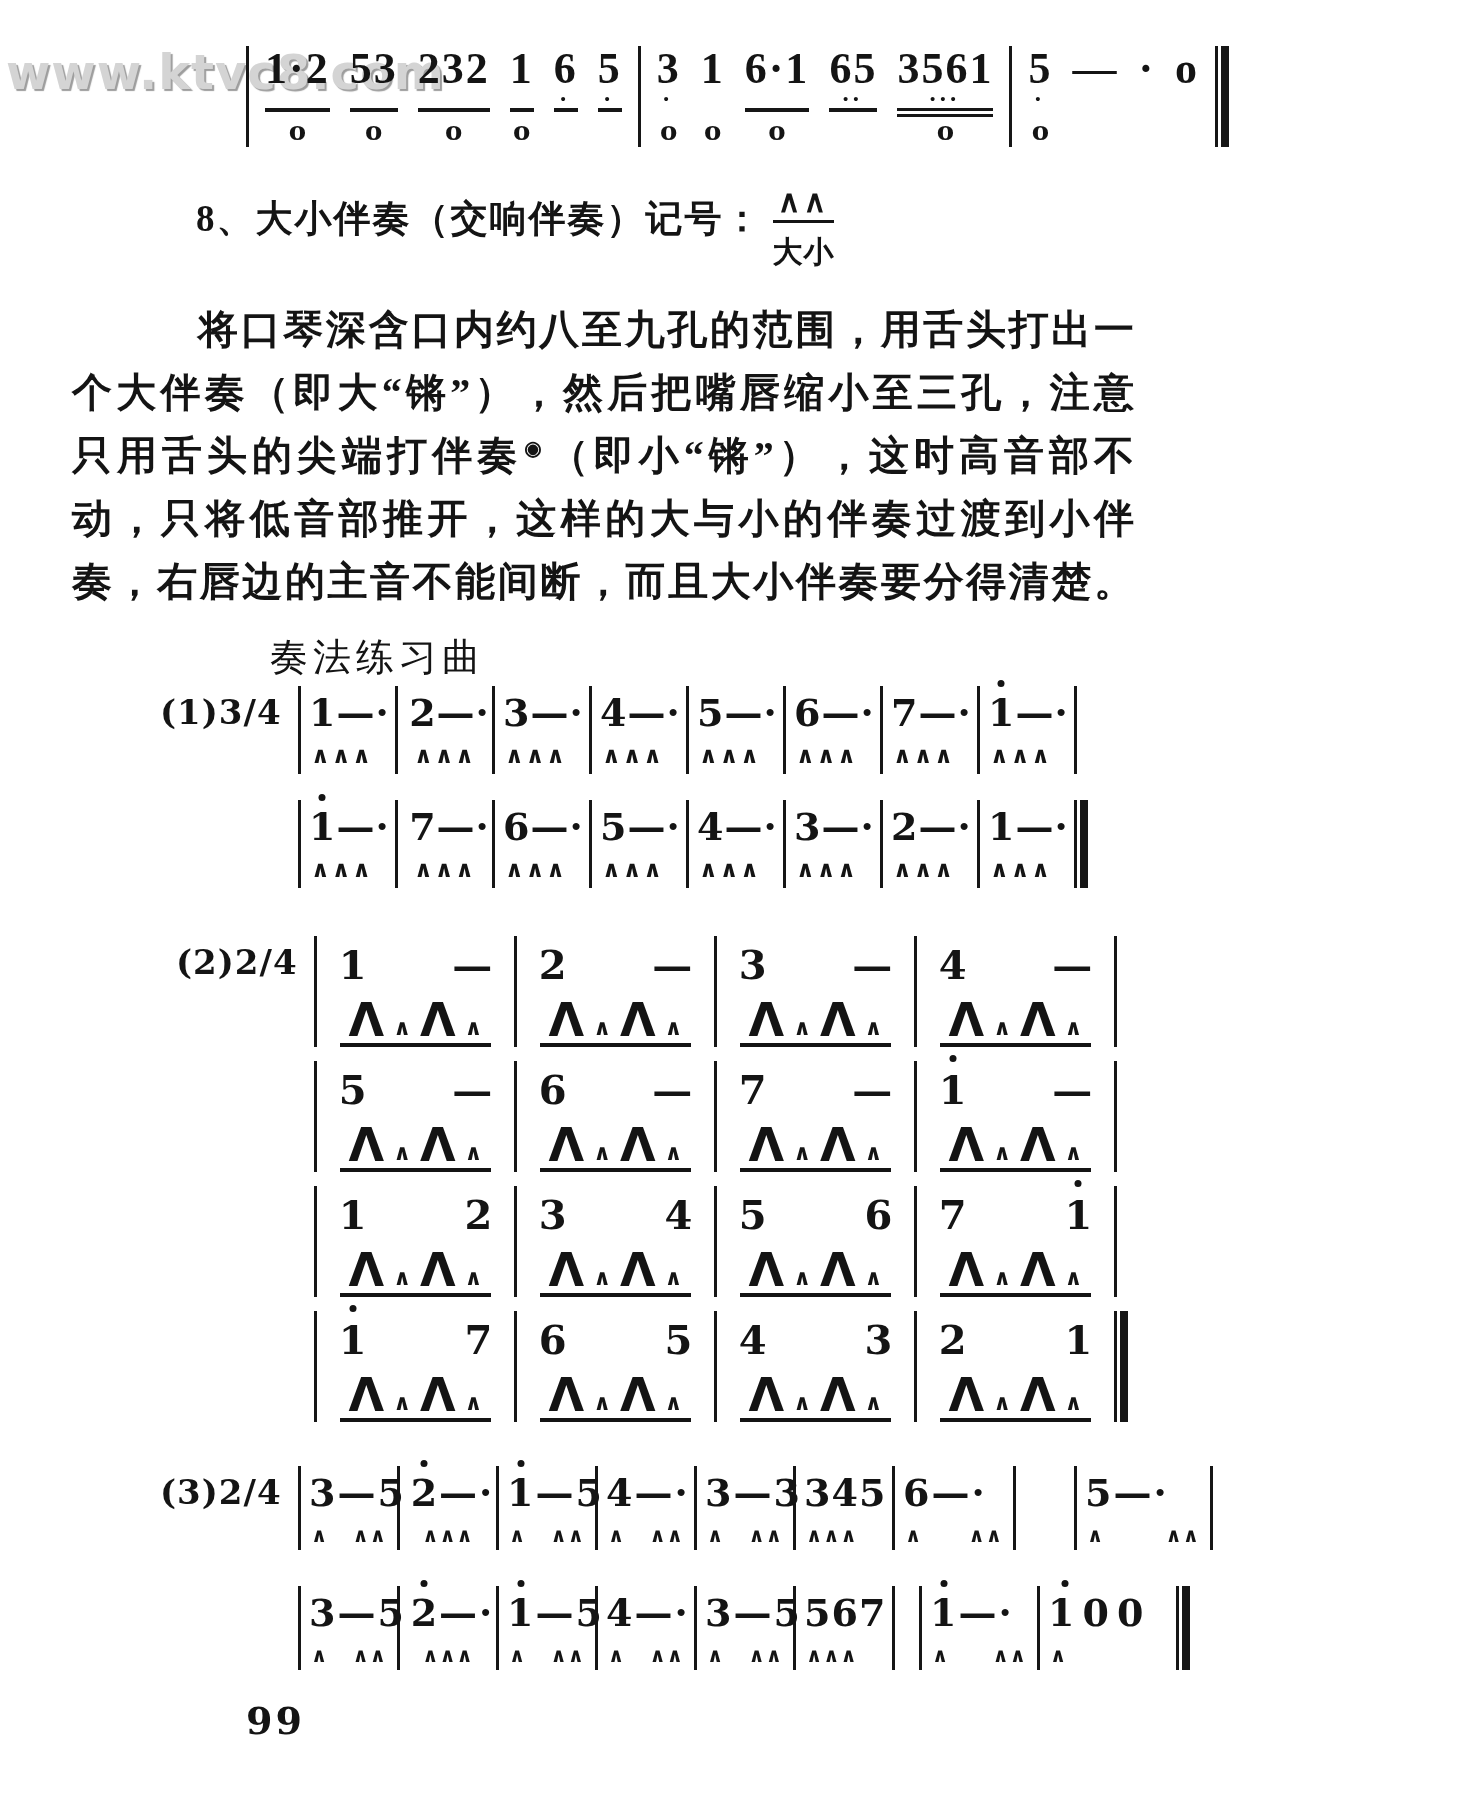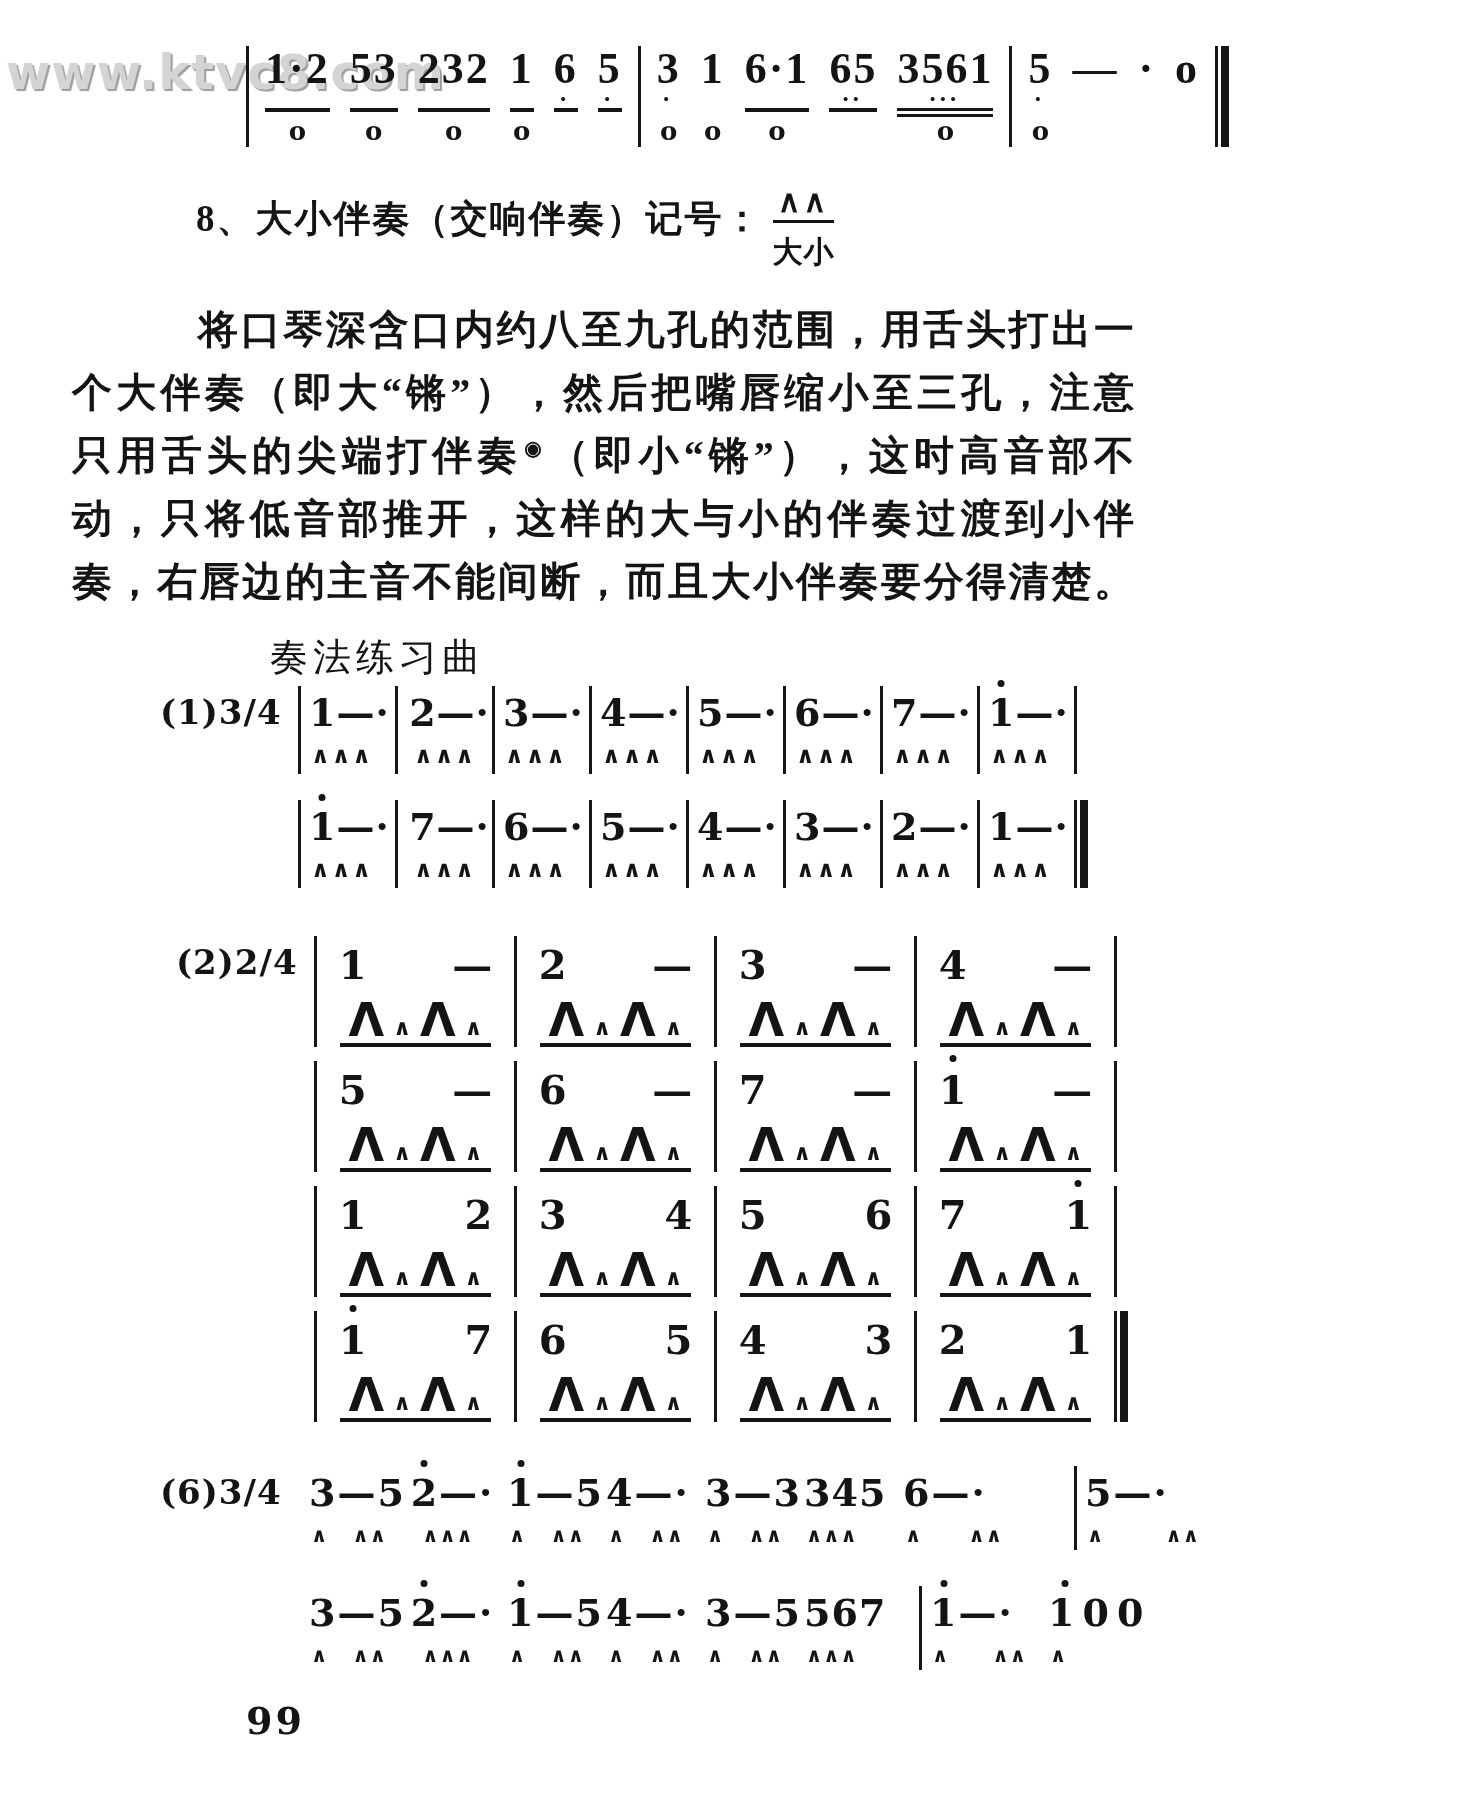--- a/index.html
+++ b/index.html
@@ -56,21 +56,21 @@
   
   .ex2{top:936px;margin-left:16px;}
   .exrow2{margin-bottom:14px;}
   .m2{width:197px;display:flex;flex-direction:column;align-items:center;padding-top:2px;box-sizing:border-box;}
   .n2{width:78%;display:flex;justify-content:space-between;font-family:"DejaVu Serif",serif;font-size:40px;font-weight:700;height:56px;line-height:54px;}
   .acc2{display:flex;align-items:flex-end;gap:9px;border-bottom:4px solid #141414;padding:0 9px 3px;height:46px;font-family:"DejaVu Sans",sans-serif;}
   .acc2 .L{font-size:46px;line-height:40px;font-weight:700;}
   .acc2 .S{font-size:22px;line-height:20px;font-weight:700;padding-bottom:2px;}
   
   .ex3{top:1466px;}
-  .ex3 .exrow{margin-bottom:36px;align-items:center;}
+  .ex3 .exrow{margin-bottom:36px;}
   .ex3 .m{width:96px;}
   .ex3 .m .nline{letter-spacing:1px;}
   .ex3 .m7{width:118px;}
   .ex3 .m8{width:136px;}
   .ex3 .r1 .m8{margin-left:58px;border-left:3px solid #161616;}
   .ex3 .r2 .m7{margin-left:24px;border-left:3px solid #161616;}
   .ex3 .accrow{font-size:20px;height:30px;letter-spacing:1px;}
   .ex3 .r2 .m8 .nline{letter-spacing:8px;}
   
   .pageno{position:absolute;left:246px;top:1698px;font-size:38px;font-weight:700;font-family:"DejaVu Serif",serif;letter-spacing:3px;}
@@ -545,21 +545,21 @@
             <span class="L">Λ</span>
             <span class="S">∧</span>
           </div>
         </div>
         <div class="bar-final"></div>
       </div>
     </div>
 </div>
 
 <div class="ex ex3">
-  <div class="exlabel">(6)3/4</div>
+  <div class="exlabel">(3)2/4</div>
   <div class="exrows">
       <div class="exrow r1">
         <div class="bar"></div>
         <div class="m m1">
           <div class="nline"><span class="ch">3</span><span class="ch dash">—</span><span class="ch">5</span></div>
           <div class="accrow spread">
             <span class="accg">∧</span>
             <span class="accg">∧∧</span>
           </div>
         </div>

